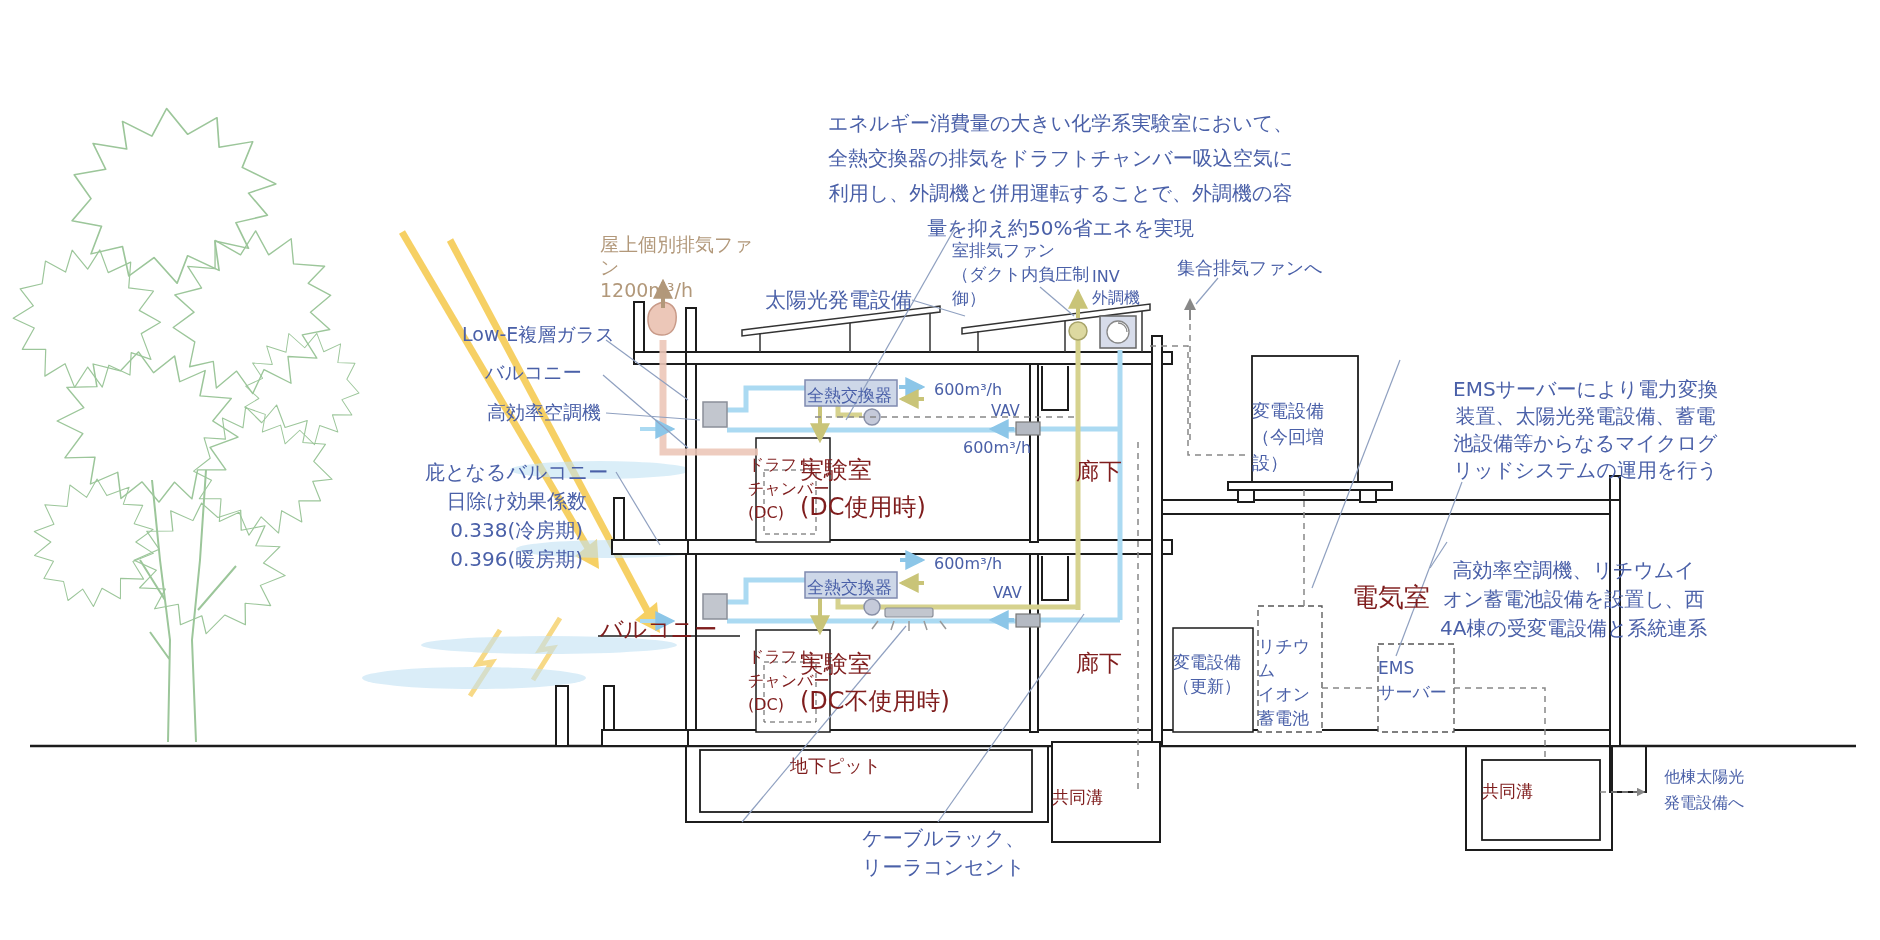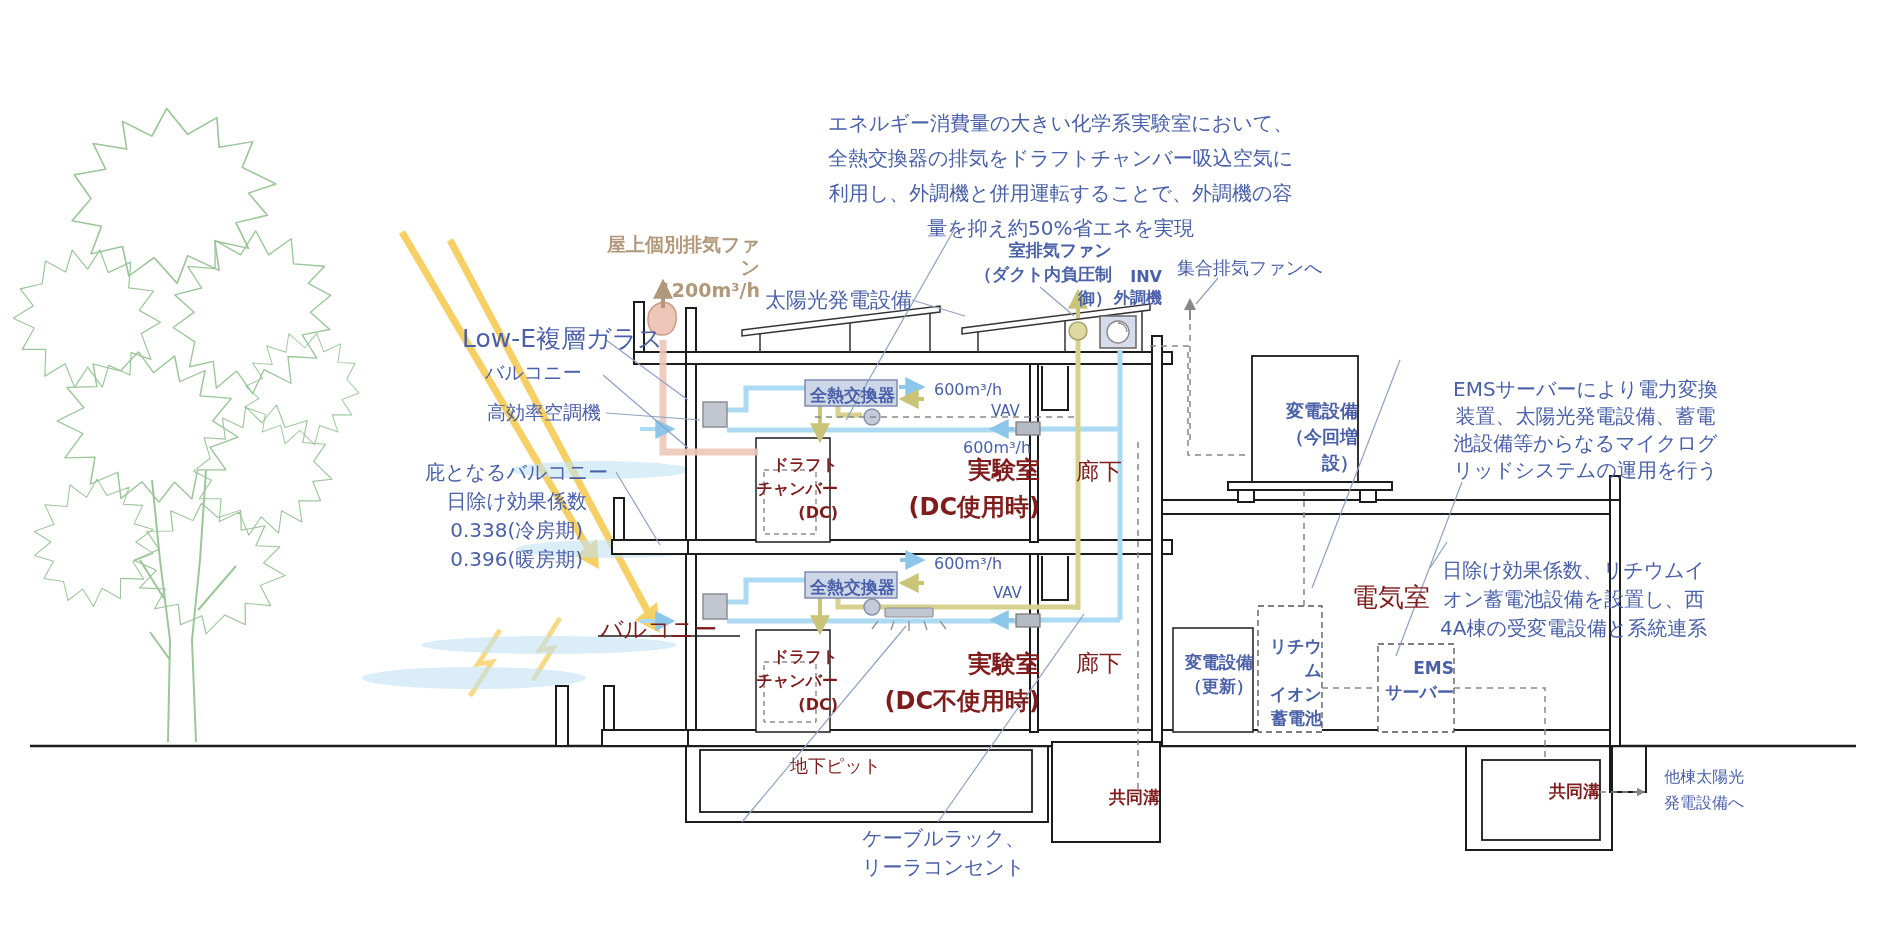--- a/index.html
+++ b/index.html
@@ -3,21 +3,21 @@
 <meta charset="utf-8">
 <style>
   html,body{margin:0;padding:0;background:#ffffff;}
   #stage{position:relative;width:1880px;height:940px;background:#ffffff;overflow:hidden;
          font-family:"DejaVu Sans",sans-serif;}
   #art{position:absolute;left:0;top:0;}
   .lbl{position:absolute;white-space:pre-line;line-height:1.35;z-index:2;text-align:center;}
   .blue{color:#4a60a8;}
   .tan{color:#b2987a;}
   .blk{color:#7f1d1d;}
-  .ctr{text-align:right;font-weight:bold;}
+  .ctr{text-align:left;}
 </style>
 </head>
 <body>
 
 <div id="stage">
 
 <svg id="art" width="1880" height="940" viewBox="0 0 1880 940">
   <defs>
     <marker id="mB" viewBox="0 0 6 6" refX="5" refY="3" markerWidth="5" markerHeight="5" orient="auto" markerUnits="strokeWidth">
           <path d="M0,0 L6,3 L0,6 Z" fill="#8cc6e8"></path>
@@ -217,21 +217,21 @@
 <div class="lbl blue" style="left:765px;top:286px;font-size:21px">太陽光発電設備</div>
 <div class="lbl blue ctr" style="left:952px;top:238px;width:160px;font-size:17px;line-height:24px">室排気ファン
 （ダクト内負圧制御）</div>
 <div class="lbl blue ctr" style="left:1092px;top:266px;width:70px;font-size:16px;line-height:21px">INV
 外調機</div>
 <div class="lbl blue" style="left:1177px;top:256px;font-size:18px">集合排気ファンへ</div>
 <div class="lbl blue" style="left:1453px;top:376px;font-size:20px;line-height:27px">EMSサーバーにより電力変換
 装置、太陽光発電設備、蓄電
 池設備等からなるマイクログ
 リッドシステムの運用を行う</div>
-<div class="lbl blue" style="left:462px;top:322px;font-size:25px">Low-E複層ガラス</div>
+<div class="lbl blue" style="left:462px;top:322px;font-size:19px">Low-E複層ガラス</div>
 <div class="lbl blue" style="left:485px;top:360px;font-size:19px">バルコニー</div>
 <div class="lbl blue" style="left:487px;top:400px;font-size:19px">高効率空調機</div>
 <div class="lbl blue" style="left:425px;top:458px;font-size:20px;line-height:29px">庇となるバルコニー
 日除け効果係数
 0.338(冷房期)
 0.396(暖房期)</div>
 <div class="lbl blk" style="left:600px;top:614px;font-size:23px">バルコニー</div>
 
 <div class="lbl blue ctr" style="left:807px;top:384px;width:88px;font-size:17px">全熱交換器</div>
 <div class="lbl blue" style="left:934px;top:379px;font-size:16px">600m³/h</div>
@@ -239,21 +239,21 @@
 <div class="lbl blue" style="left:963px;top:437px;font-size:16px">600m³/h</div>
 <div class="lbl blk ctr" style="left:748px;top:453px;width:90px;font-size:16px;line-height:24px">ドラフト
 チャンバー
 (DC)</div>
 <div class="lbl blk ctr" style="left:800px;top:452px;width:240px;font-size:24px;line-height:37px">実験室
 (DC使用時)</div>
 <div class="lbl blk" style="left:1076px;top:456px;font-size:23px">廊下</div>
 <div class="lbl blue ctr" style="left:1252px;top:398px;width:106px;font-size:18px;line-height:26px">変電設備
 （今回増設）</div>
 <div class="lbl blk" style="left:1352px;top:580px;font-size:26px">電気室</div>
-<div class="lbl blue" style="left:1440px;top:556px;font-size:20px;line-height:29px">日除け効果係数、リチウムイ
+<div class="lbl blue" style="left:1440px;top:556px;font-size:20px;line-height:29px">高効率空調機、リチウムイ
 オン蓄電池設備を設置し、西
 4A棟の受変電設備と系統連系</div>
 
 <div class="lbl blue ctr" style="left:807px;top:576px;width:88px;font-size:17px">全熱交換器</div>
 <div class="lbl blue" style="left:934px;top:553px;font-size:16px">600m³/h</div>
 <div class="lbl blue" style="left:993px;top:583px;font-size:15px">VAV</div>
 <div class="lbl blk ctr" style="left:748px;top:645px;width:90px;font-size:16px;line-height:24px">ドラフト
 チャンバー
 (DC)</div>
 <div class="lbl blk ctr" style="left:800px;top:646px;width:240px;font-size:24px;line-height:37px">実験室

